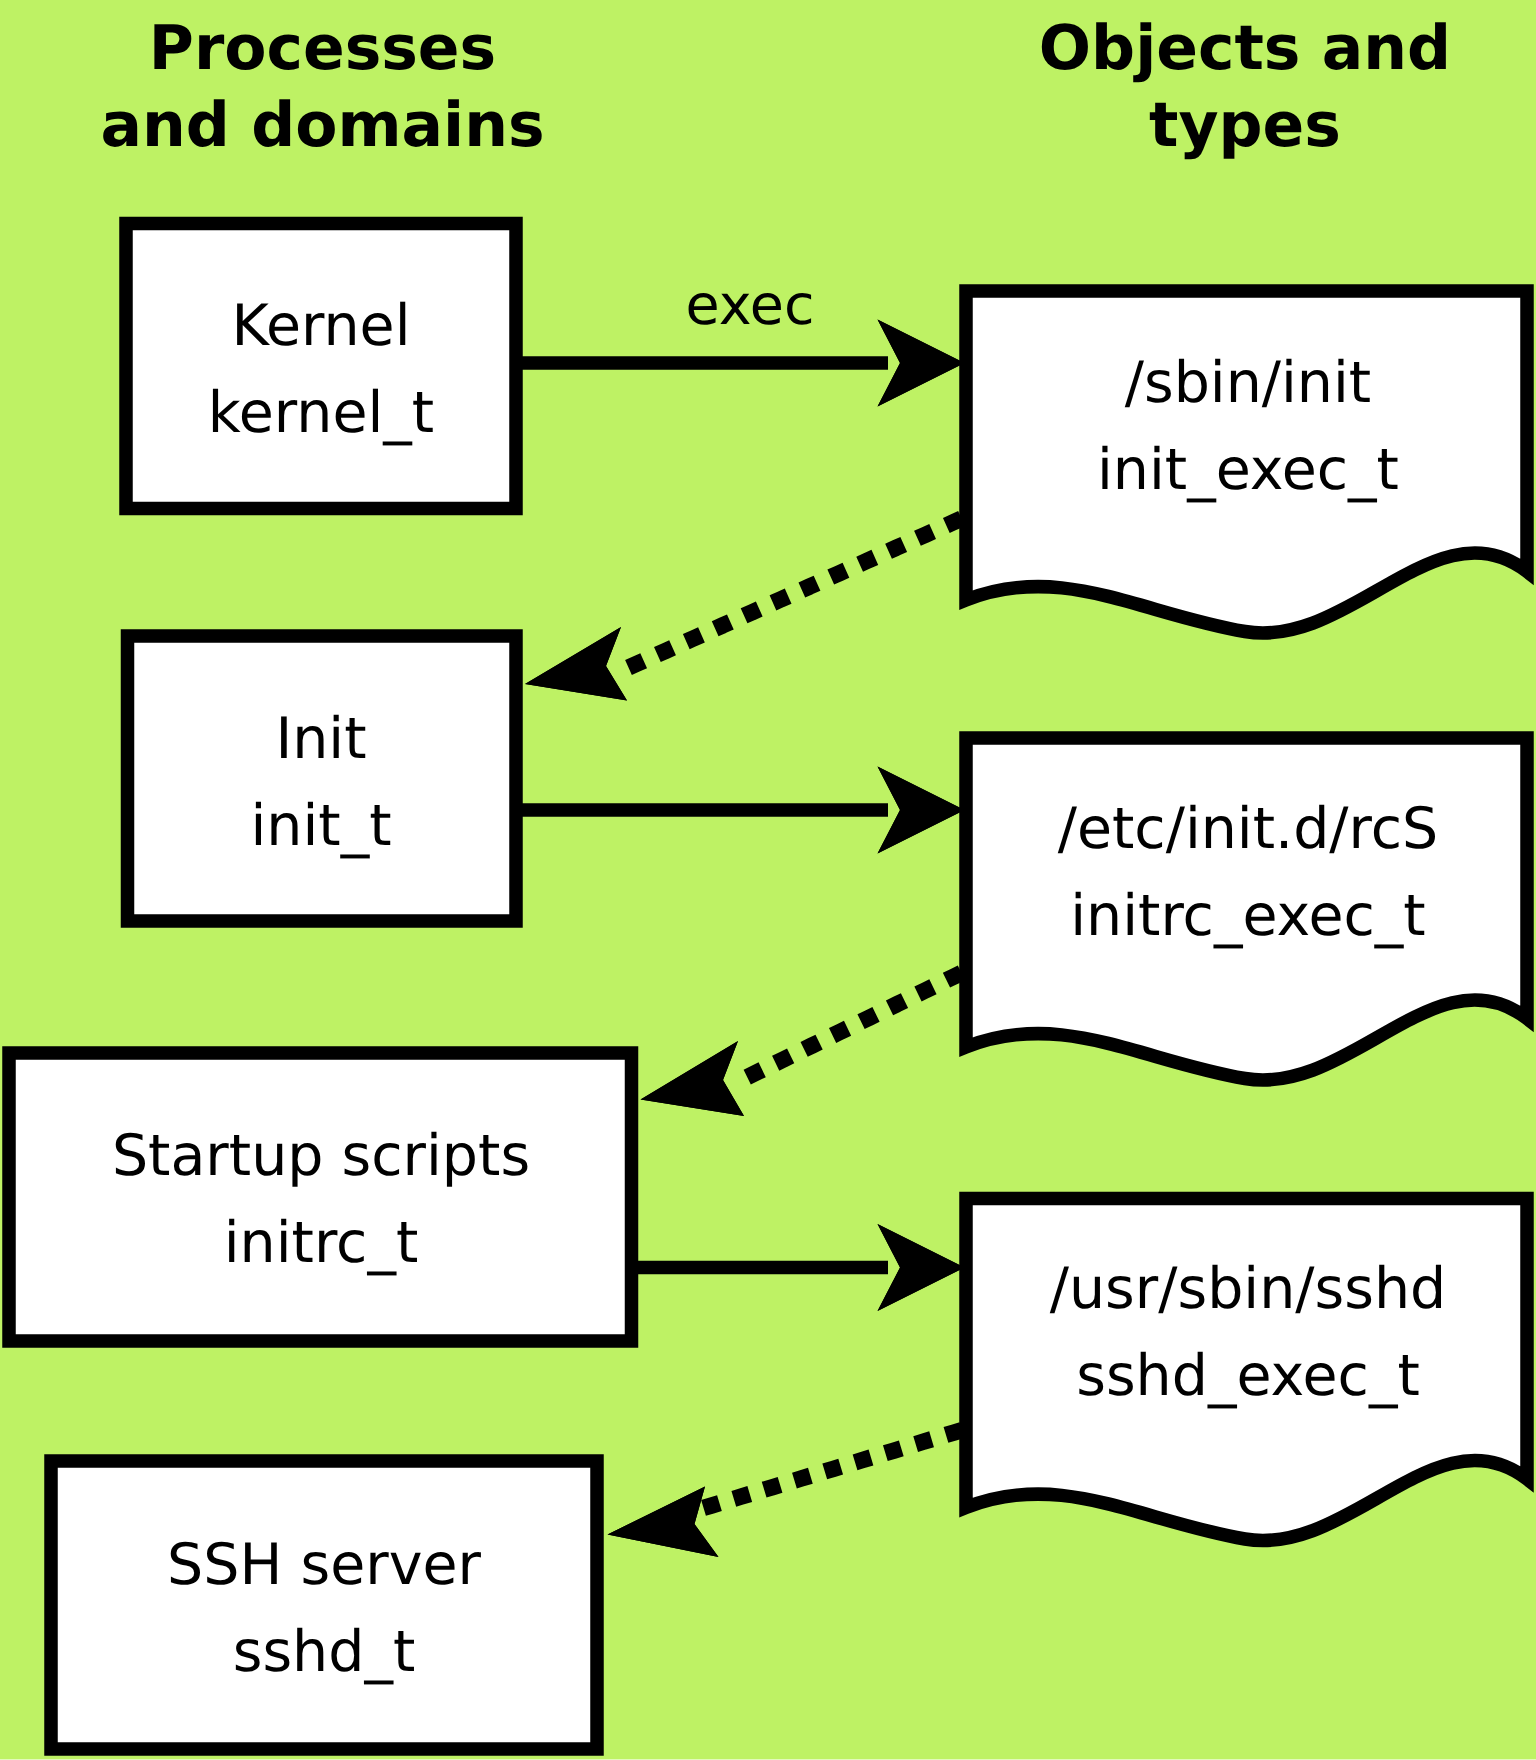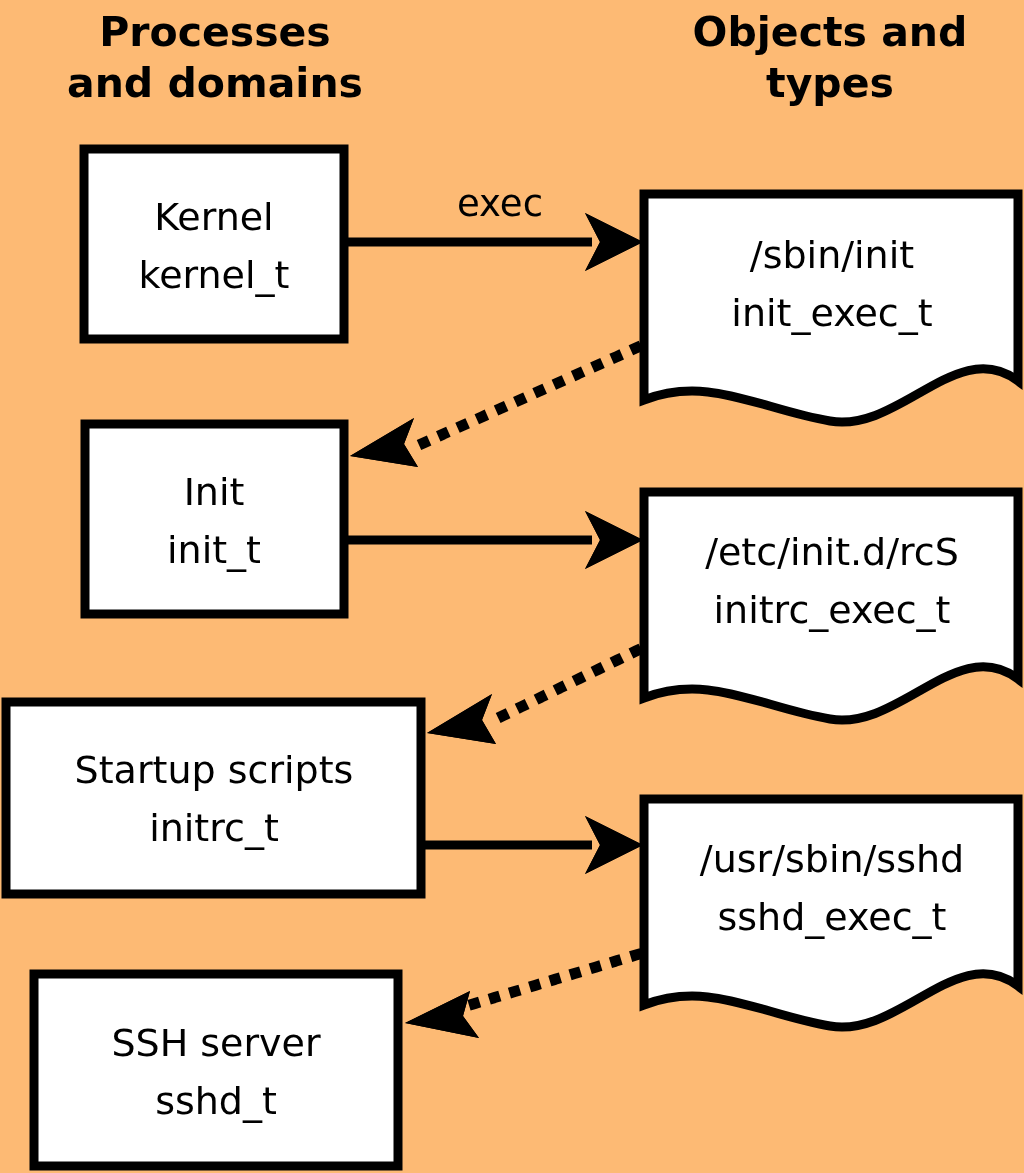--- a/index.html
+++ b/index.html
@@ -7,21 +7,21 @@
     padding: 0;
     background: #ffffff;
   }
   body {
     font-family: "DejaVu Sans", sans-serif;
   }
   #canvas {
     position: relative;
     width: 1024px;
     height: 1173px;
-    background: #fdba74;
+    background: #bef264;
     overflow: hidden;
   }
   #diagram-svg {
     position: absolute;
     top: 0;
     left: 0;
     width: 1024px;
     height: 1173px;
     display: block;
   }

